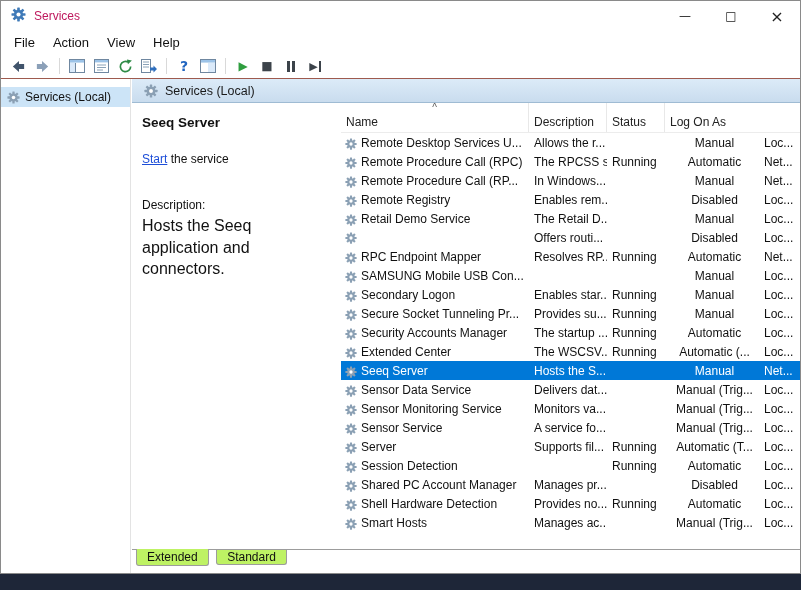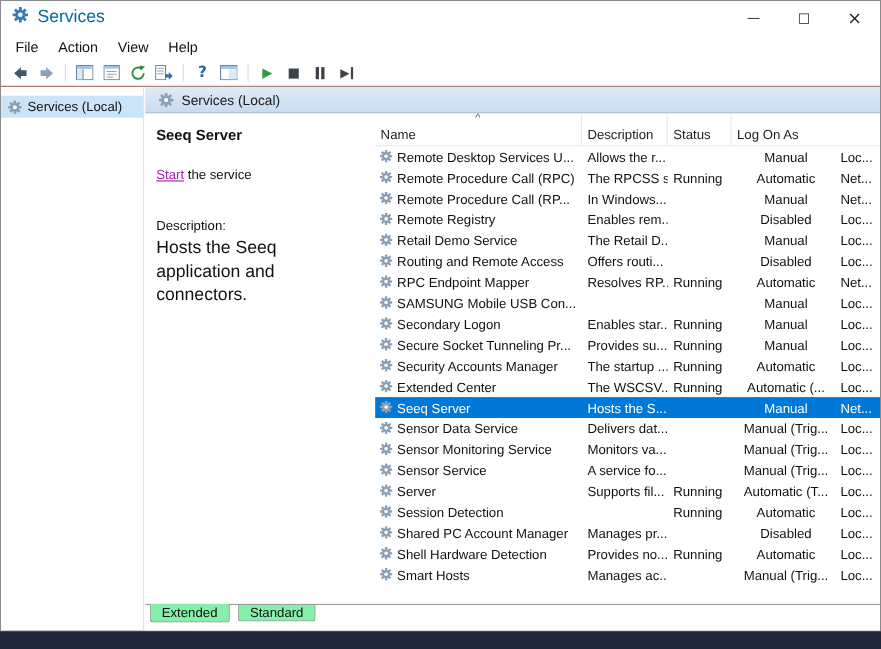--- a/index.html
+++ b/index.html
@@ -3,21 +3,21 @@
 <meta charset="utf-8">
 <style>
   * { margin:0; padding:0; box-sizing:border-box; cursor:default; }
   html,body { width:801px; height:590px; overflow:hidden; background:#1e2638;
               font-family:"Liberation Sans", sans-serif; }
   .window { position:absolute; left:0; top:0; width:801px; height:574px;
             background:#fff; color:#111; border:1px solid #8a8a8a; }
 
   
   .titlebar { height:30px; display:flex; align-items:center; padding-left:10px; gap:8px; background:#fff; }
-  .titlebar .title { font-size:16px; color:#0369a1; }
+  .titlebar .title { font-size:12px; color:#be185d; }
   .win-controls { margin-left:auto; display:flex; height:100%; }
   .win-btn { width:46px; height:100%; display:flex; align-items:center; justify-content:center;
              font-family:"DejaVu Sans", sans-serif; font-size:12px; color:#222; }
   .win-btn.close { font-size:16px; }
 
   
   .menubar { height:23px; display:flex; align-items:center; padding-left:4px; font-size:13px; background:#fff; }
   .menu-item { padding:2px 9px; color:#111; }
 
   
@@ -46,47 +46,47 @@
   .main-pane { position:absolute; left:131px; right:0; top:0; bottom:0; }
   .main-header { height:24px; background:linear-gradient(#dcebf8,#c9dcee);
                  border-bottom:1px solid #9fbbd3; display:flex; align-items:center; gap:7px;
                  padding-left:12px; font-size:12.5px; color:#1a1a1a; }
   .content { position:absolute; top:24px; left:0; right:0; bottom:24px; }
 
   
   .detail-pane { position:absolute; left:0; top:0; bottom:0; width:209px; padding:12px 10px 0 10px; }
   .detail-title { font-size:13.5px; font-weight:bold; }
   .start-line { margin-top:22px; font-size:12px; }
-  .start-link { color:#a21caf; text-decoration:underline; cursor:pointer; }
+  .start-link { color:#1d4ed8; text-decoration:underline; cursor:pointer; }
   .desc-label { margin-top:32px; font-size:12px; }
   .desc-text { margin-top:3px; font-size:16px; width:190px; line-height:1.35; }
 
   
   .table-pane { position:absolute; left:209px; right:0; top:0; bottom:0; overflow:hidden; font-size:12px; }
   .thead { height:30px; display:flex; border-bottom:1px solid #ececec; }
   .th { position:relative; padding:12px 0 0 5px; color:#222; border-right:1px solid #e8e8e8;
         white-space:nowrap; overflow:hidden; }
   .th-name { width:188px; } .th-desc { width:78px; } .th-status { width:58px; }
   .th-startup { width:94px; } .th-logon { flex:1; border-right:none; }
   .sort-caret { position:absolute; top:0; left:50%; transform:translateX(-50%);
                 font-size:10px; line-height:10px; color:#555; }
   .tbody { position:absolute; top:30px; left:0; right:0; bottom:0; }
   .trow { height:19px; display:flex; align-items:center; }
   .td { white-space:nowrap; overflow:hidden; padding-left:5px; }
-  .td-name { width:188px; display:flex; align-items:flex-start; gap:4px; padding-left:4px; }
+  .td-name { width:188px; display:flex; align-items:flex-end; gap:4px; padding-left:4px; }
   .td-name svg { flex:0 0 auto; }
   .td-desc { width:78px; } .td-status { width:58px; } .td-startup { width:94px;text-align:center; } .td-logon { flex:1; }
   .trow.selected { background:#0078d7; color:#fff; }
 
   
   .tabbar { position:absolute; left:0; right:0; bottom:0; height:24px;
             border-top:1px solid #9c9c9c; padding-left:4px; background:#fff; }
   .tab { position:relative; display:inline-flex; align-items:center; height:15px; padding:0 10px;
          margin-right:3px; font-size:12px; border:1px solid #9c9c9c; border-top:none;
-         border-radius:0 0 3px 3px; background:#86efac; vertical-align:top; }
+         border-radius:0 0 3px 3px; background:#bef264; vertical-align:top; }
   .tab.selected { top:-1px; height:17px; z-index:2; }
 
   .desktop-strip { position:absolute; left:0; top:574px; width:801px; height:16px; background:#1e2638; }
 </style>
 </head>
 <body>
 
 <div class="window">
 
   <div class="titlebar">
@@ -367,21 +367,20 @@
           <rect x="6.6" y="0.5" width="2.8" height="15" rx="0.5"></rect>
           <rect x="0.5" y="6.6" width="15" height="2.8" rx="0.5"></rect>
           <g transform="rotate(45 8 8)">
             <rect x="6.6" y="0.5" width="2.8" height="15" rx="0.5"></rect>
             <rect x="0.5" y="6.6" width="15" height="2.8" rx="0.5"></rect>
           </g>
           <circle cx="8" cy="8" r="5"></circle>
         </g>
         <circle cx="8" cy="8" r="2.2" fill="#fff"></circle>
       </svg>
-      <span>Routing and Remote Access</span>
     </div>
     <div class="td td-desc">Offers routi...</div>
     <div class="td td-status"></div>
     <div class="td td-startup">Disabled</div>
     <div class="td td-logon">Loc...</div>
   </div>
               <div class="trow">
     <div class="td td-name">
       <svg width="12" height="12" viewBox="0 0 16 16">
         <g fill="#8ba0b4">

